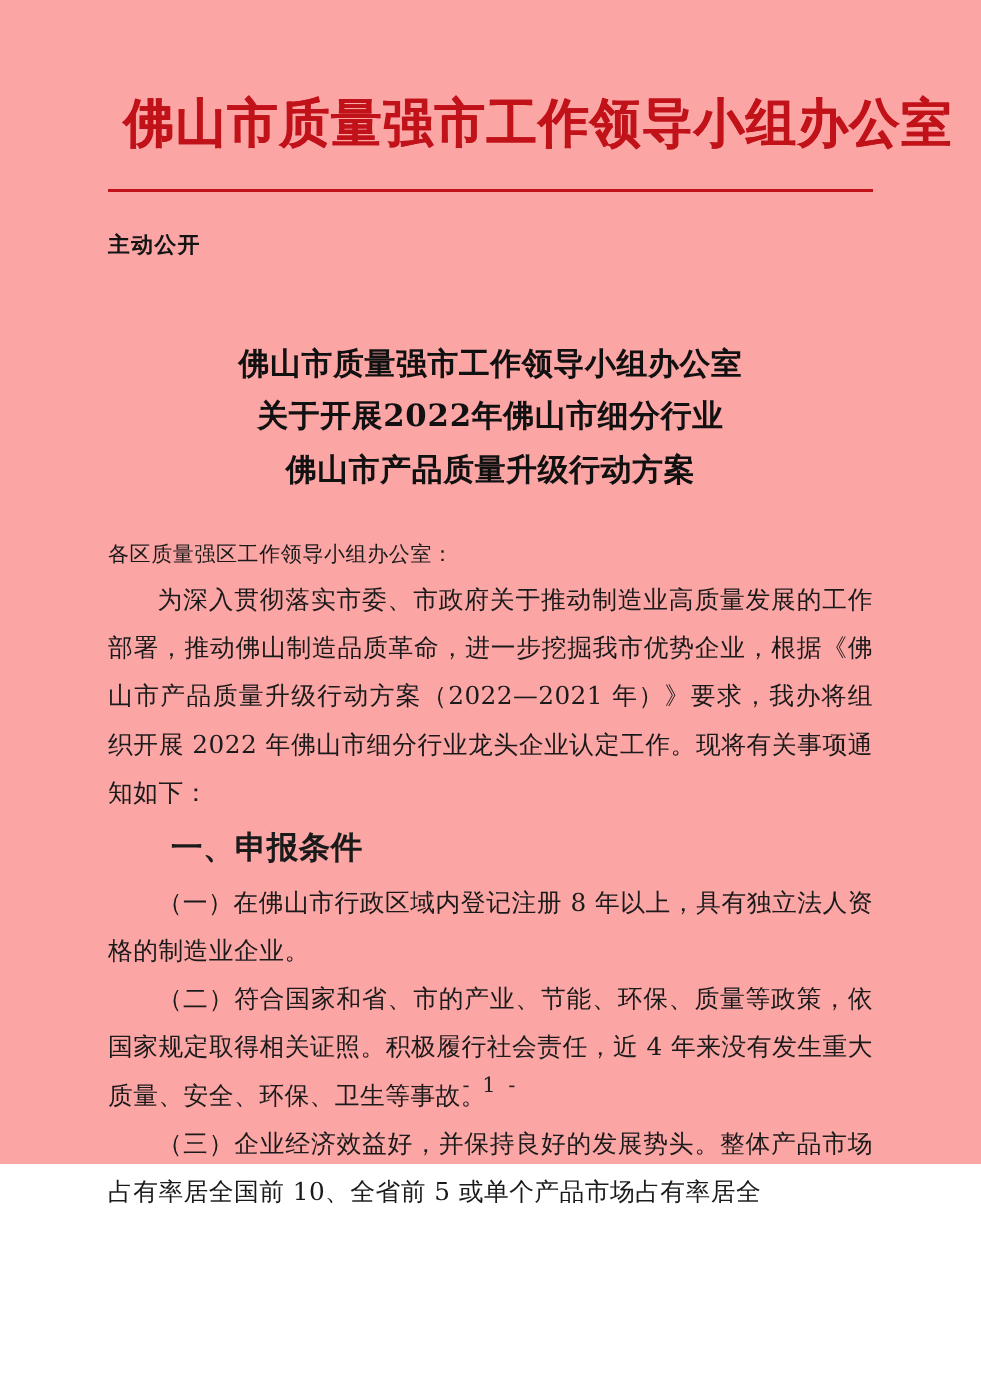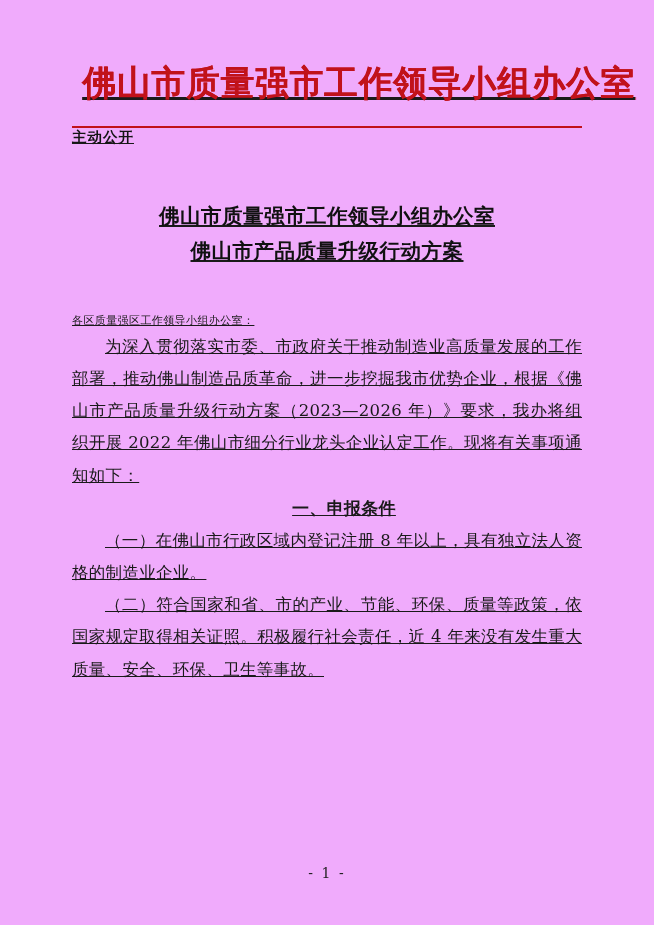--- a/index.html
+++ b/index.html
@@ -11,25 +11,24 @@
     width: 654px;
     height: 925px;
     font-family: "DejaVu Serif", "Liberation Serif", serif;
     color: #1a1a1a;
     position: relative;
     overflow: hidden;
   }
   .page {
     position: relative;
     width: 654px;
-    height: 925px;
-    background: #f0abfc;
+    height: 776px;
+    background: #fca5a5;
     box-sizing: border-box;
     padding: 0 72px;
-    text-decoration: underline;
   }
   .masthead {
     text-align: center;
     padding-top: 62px;
   }
   .masthead-title {
     color: #c1121a;
     font-family: "DejaVu Serif", "Liberation Serif", serif;
     font-weight: bold;
     font-size: 35px;
@@ -39,60 +38,60 @@
     transform: scaleX(0.96);
     text-shadow: 0.5px 0 0 #c1121a;
   }
   .red-rule {
     margin-top: 22px;
     height: 2px;
     background: #c1121a;
     width: 100%;
   }
   .disclosure {
+    margin-top: 26px;
     font-size: 14.5px;
     font-weight: bold;
     letter-spacing: 1px;
     color: #141414;
   }
   .doc-title {
     margin-top: 52px;
     text-align: center;
     font-weight: bold;
     font-size: 20.5px;
     line-height: 1.72;
     letter-spacing: 0.5px;
     color: #111;
   }
   .doc-title div {
     white-space: nowrap;
   }
   .addressee {
-    margin-top: 40px;
-    font-size: 11px;
+    margin-top: 26px;
+    font-size: 14px;
     line-height: 1.95;
     letter-spacing: 0.4px;
   }
   .body-p {
     font-size: 16.5px;
     line-height: 1.95;
     letter-spacing: 0.3px;
     text-align: justify;
     text-justify: inter-ideograph;
     margin: 0;
     text-indent: 2em;
   }
   .section-head {
-    font-size: 17px;
+    font-size: 21px;
     line-height: 1.95;
     letter-spacing: 0.3px;
     font-weight: bold;
     text-indent: 2em;
     margin: 0;
-    text-align: center;
   }
   .page-number {
     position: absolute;
     left: 0;
     right: 0;
     bottom: 44px;
     text-align: center;
     font-size: 14px;
     letter-spacing: 2px;
     color: #222;
@@ -105,26 +104,28 @@
 
   <div class="masthead">
     <div class="masthead-title">佛山市质量强市工作领导小组办公室</div>
     <div class="red-rule"></div>
   </div>
 
   <div class="disclosure">主动公开</div>
 
   <div class="doc-title">
     <div>佛山市质量强市工作领导小组办公室</div>
+    <div>关于开展2022年佛山市细分行业</div>
     <div>佛山市产品质量升级行动方案</div>
   </div>
 
   <div class="addressee">各区质量强区工作领导小组办公室：</div>
 
-  <p class="body-p">为深入贯彻落实市委、市政府关于推动制造业高质量发展的工作部署，推动佛山制造品质革命，进一步挖掘我市优势企业，根据《佛山市产品质量升级行动方案（2023—2026 年）》要求，我办将组织开展 2022 年佛山市细分行业龙头企业认定工作。现将有关事项通知如下：</p>
+  <p class="body-p">为深入贯彻落实市委、市政府关于推动制造业高质量发展的工作部署，推动佛山制造品质革命，进一步挖掘我市优势企业，根据《佛山市产品质量升级行动方案（2022—2021 年）》要求，我办将组织开展 2022 年佛山市细分行业龙头企业认定工作。现将有关事项通知如下：</p>
 
   <p class="section-head">一、申报条件</p>
 
   <p class="body-p">（一）在佛山市行政区域内登记注册 8 年以上，具有独立法人资格的制造业企业。</p>
   <p class="body-p">（二）符合国家和省、市的产业、节能、环保、质量等政策，依国家规定取得相关证照。积极履行社会责任，近 4 年来没有发生重大质量、安全、环保、卫生等事故。</p>
+  <p class="body-p">（三）企业经济效益好，并保持良好的发展势头。整体产品市场占有率居全国前 10、全省前 5 或单个产品市场占有率居全</p>
 
   <div class="page-number">- 1 -</div>
 </div>
 
 </body></html>

